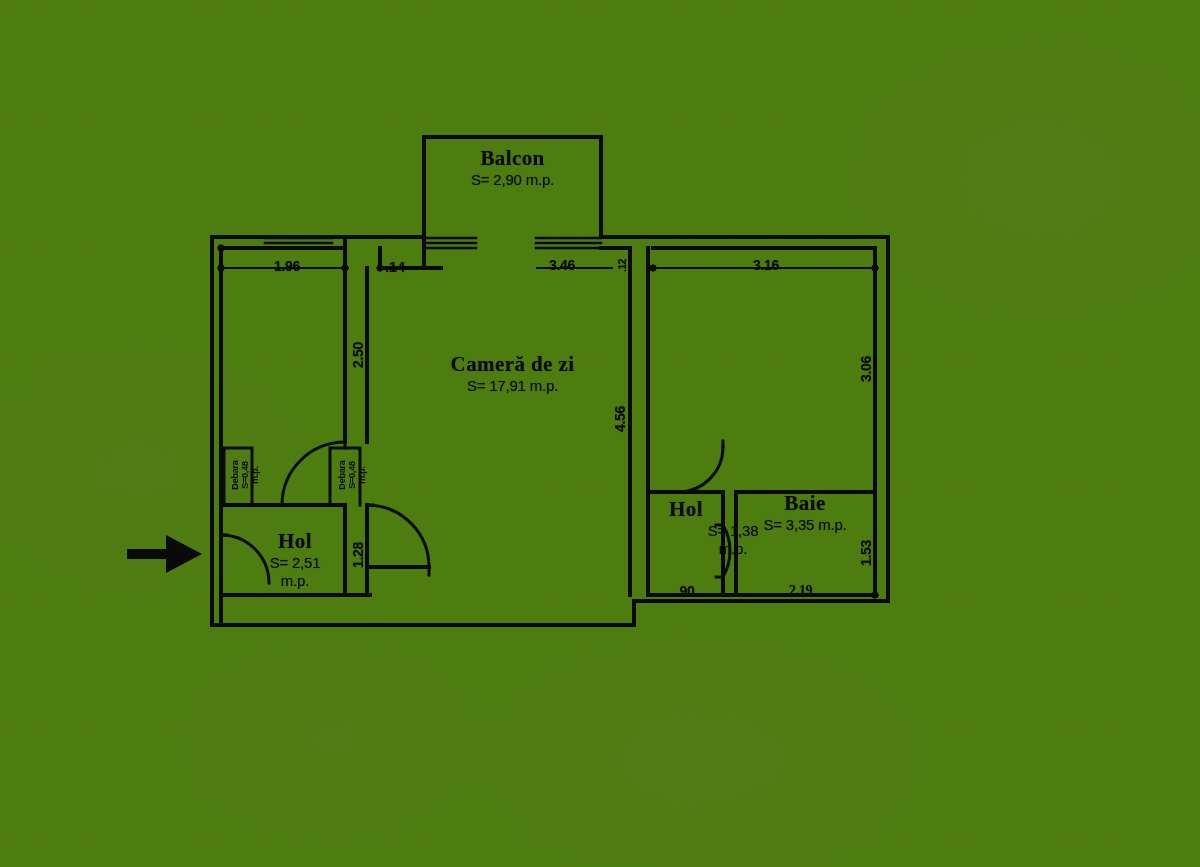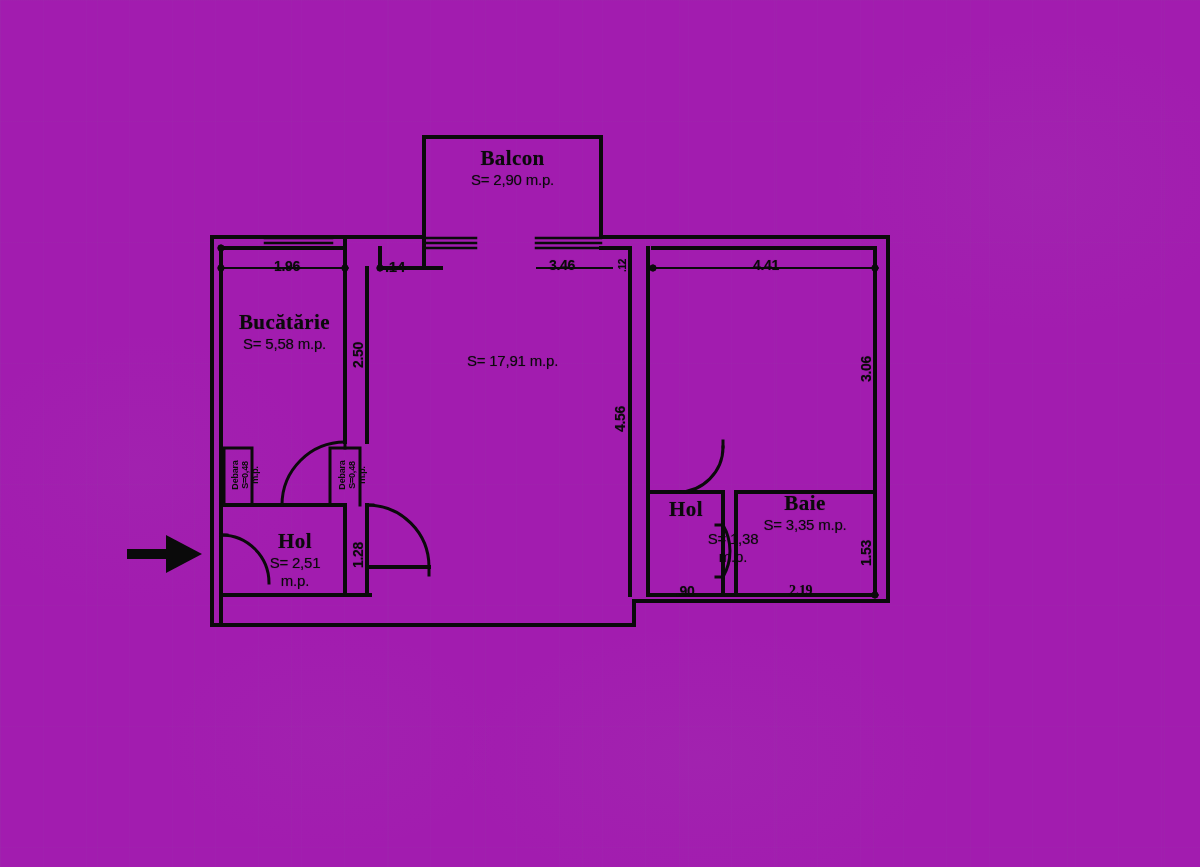--- a/index.html
+++ b/index.html
@@ -8,21 +8,21 @@
     padding: 0;
     background: #ffffff;
   }
   body {
     font-family: "Liberation Serif", serif;
   }
   #plan-root {
     position: relative;
     width: 1200px;
     height: 867px;
-    background: #a21caf;
+    background: #4d7c0f;
     overflow: hidden;
   }
   
   #paper-texture {
     position: absolute;
     inset: 0;
     background-image:
       linear-gradient(to right, rgba(120,120,150,0.045) 1px, transparent 1px),
       linear-gradient(to bottom, rgba(120,120,150,0.040) 1px, transparent 1px),
       linear-gradient(to right, rgba(130,130,160,0.030) 1px, transparent 1px);
@@ -207,40 +207,37 @@
       <rect x="127" y="549" width="45" height="10"></rect>
       <polygon points="166,535 202,554 166,573"></polygon>
     </g>
   </svg>
 
   <div class="room-label" style="left:424px; top:146px; width:177px;">
     <div class="room-name">Balcon</div>
     <div class="room-area">S= 2,90 m.p.</div>
   </div>
 
-  <div class="room-label" style="left:222px; top:310px; width:125px;">
-    <div class="room-name">Bucătărie</div>
-    <div class="room-area">S= 5,58 m.p.</div>
-  </div>
 
   <div class="room-label" style="left:400px; top:352px; width:225px;">
+    <div class="room-name">Cameră de zi</div>
     <div class="room-area">S= 17,91 m.p.</div>
   </div>
 
   <div class="room-label" style="left:662px; top:337px; width:200px;">
   </div>
 
   <div class="room-label" style="left:243px; top:529px; width:104px;">
     <div class="room-name">Hol</div>
     <div class="room-area wrapped" style="width:82px; margin:0 auto;">S= 2,51 m.p.</div>
   </div>
 
   <div class="room-label" style="left:649px; top:497px; width:74px;">
     <div class="room-name">Hol</div>
-    <div class="room-area wrapped" style="width:72px; margin:8px auto;padding-left:48px;">S= 1,38 m.p.</div>
+    <div class="room-area wrapped" style="width:72px; margin:0 auto;padding-left:48px;">S= 1,38 m.p.</div>
   </div>
 
   <div class="room-label" style="left:740px; top:491px; width:130px;">
     <div class="room-name">Baie</div>
     <div class="room-area wrapped" style="width:86px; margin:0 auto;">S= 3,35 m.p.</div>
   </div>
 
   <div class="closet-label" style="left:231px; top:500px; width:50px;">
     <div>Debara</div>
     <div>S=0,48</div>
@@ -254,21 +251,21 @@
   </div>
 
   <div class="dim" style="left:274px; top:258px;">1.96</div>
 
   <div class="dim small" style="left:385px; top:258px;">.14</div>
 
   <div class="dim" style="left:549px; top:257px;">3.46</div>
 
   <div class="dim tiny" style="left:617px; top:272px;">.12</div>
 
-  <div class="dim" style="left:753px; top:257px;">4.41</div>
+  <div class="dim" style="left:753px; top:257px;">3.16</div>
 
   <div class="dim vert" style="left:350px; top:368px;">2.50</div>
 
   <div class="dim vert" style="left:612px; top:432px;">4.56</div>
 
   <div class="dim vert" style="left:858px; top:382px;">3.06</div>
 
   <div class="dim vert" style="left:858px; top:566px;">1.53</div>
 
   <div class="dim vert" style="left:350px; top:568px;">1.28</div>

